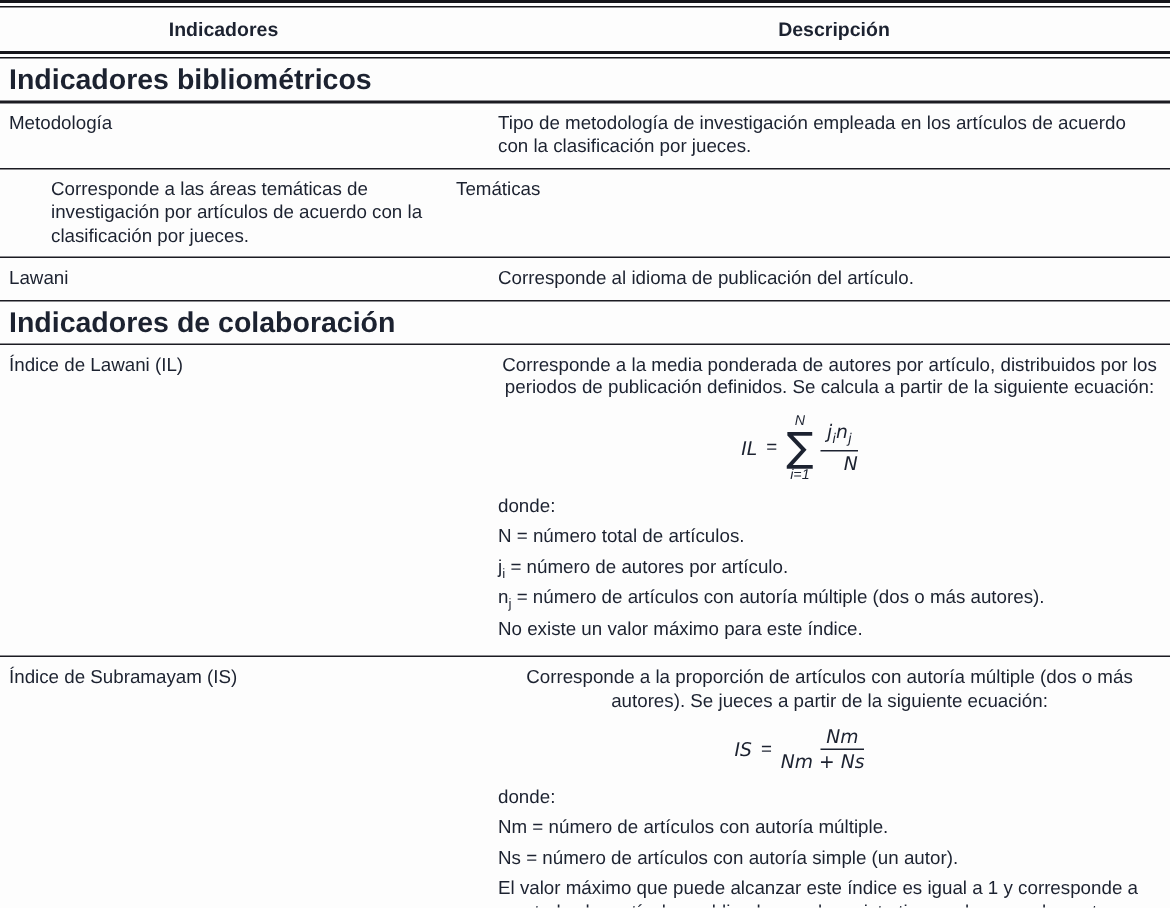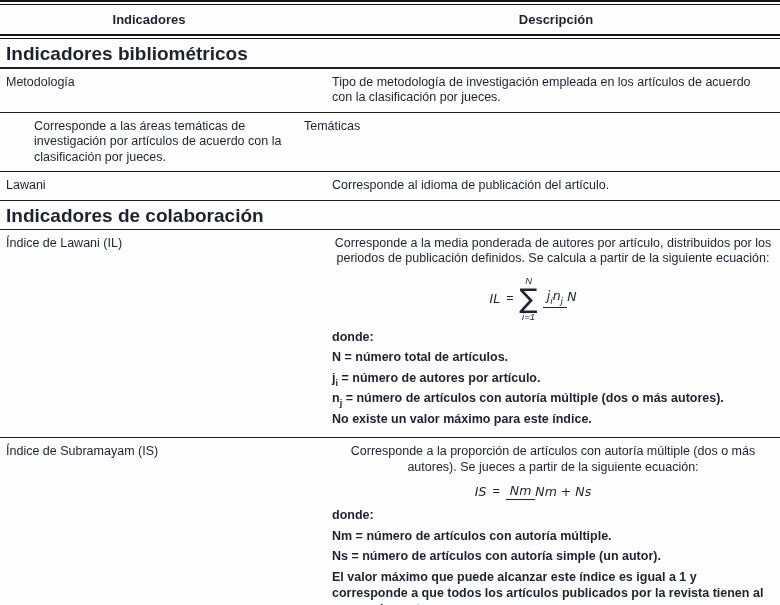--- a/index.html
+++ b/index.html
@@ -34,27 +34,27 @@
   
   .formula {
     display: flex; justify-content: center; align-items: center;
     gap: 5px; margin: 9px 40px 7px 0; font-size: 12.5px;
   }
   .fvar { font-style: italic; font-family: "DejaVu Sans", sans-serif; }
   .feq { padding: 0 1px; }
   .bigop { display: inline-flex; flex-direction: column; align-items: center; line-height: 1; }
   .bigop .lim { font-size: 9.5px; font-style: italic; line-height: 10px; }
   .bigop .sigma { font-size: 27px; line-height: 26px; font-family: "DejaVu Sans", sans-serif; }
-  .frac { display: inline-flex; flex-direction: row; align-items: flex-start; line-height: 1.15; }
+  .frac { display: inline-flex; flex-direction: column; align-items: flex-end; line-height: 1.15; }
   .frac .num { padding: 0 4px 1px 4px; border-bottom: 1px solid #1c2230; }
   .frac .den { padding-top: 1px; }
   sub { font-size: 9px; }
 
   .where { margin-top: 2px; }
-  .where-line { line-height: 16px; font-weight: bold; }
+  .where-line { line-height: 16px; }
 </style>
 </head>
 <body>
 
 <div class="doc">
 
   <div class="rule-double"></div>
 
   <div class="row header-row">
     <div class="cell left">Indicadores</div>

